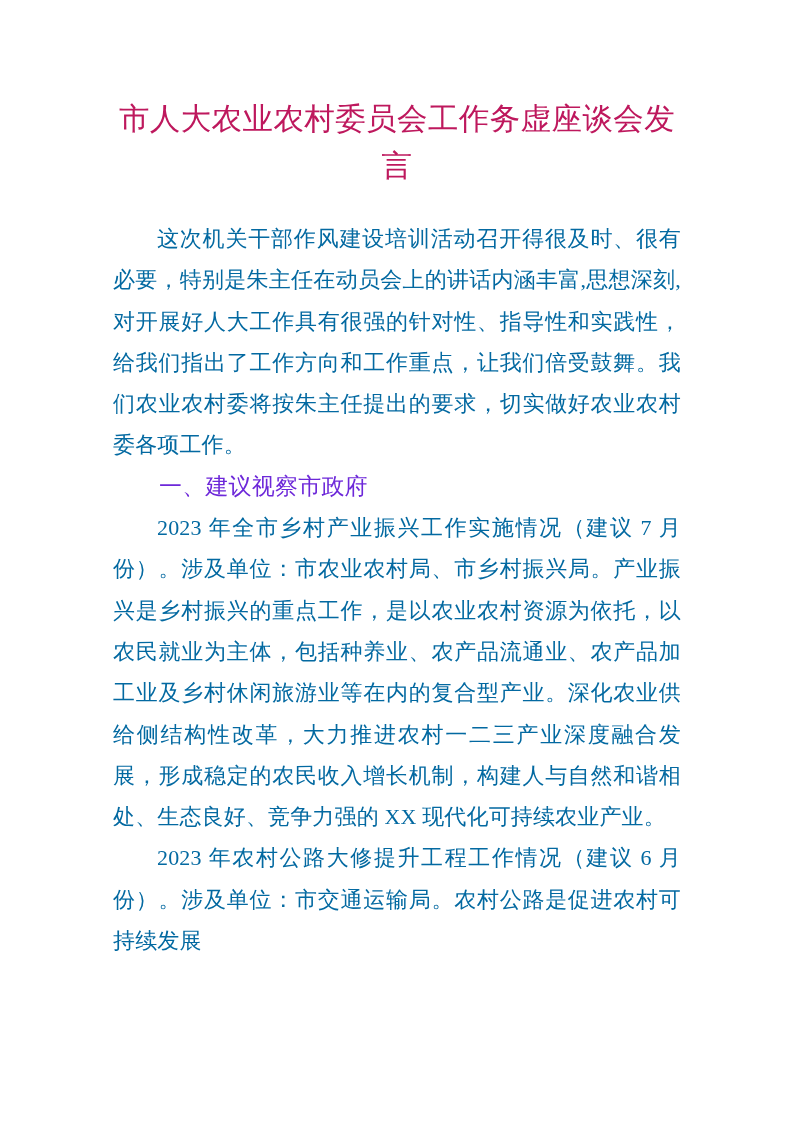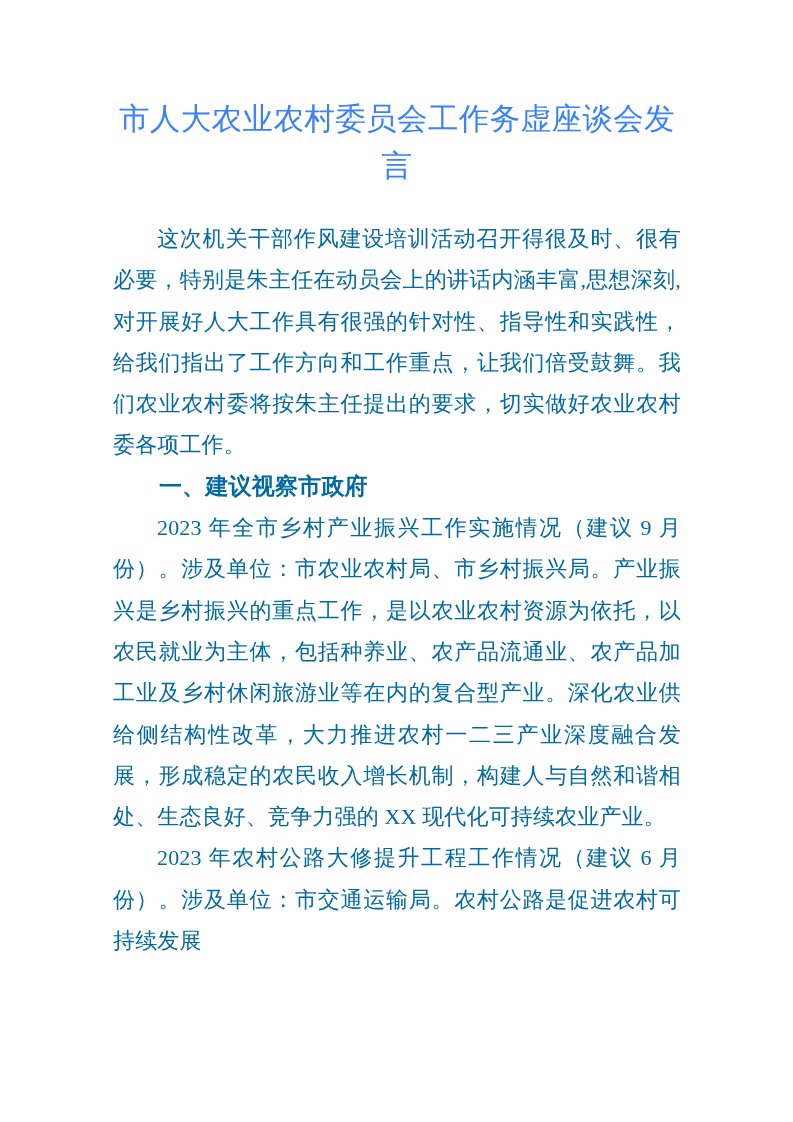--- a/index.html
+++ b/index.html
@@ -34,21 +34,21 @@
   }
 
   
   .doc-title {
     font-family: "Liberation Serif", "DejaVu Serif", serif;
     font-size: 30.5px;
     line-height: 47px;
     text-align: center;
     font-weight: 400;
     letter-spacing: 0.4px;
-    color: #3b82f6;
+    color: #be185d;
     margin: 0 0 28px 0;
     text-indent: 0;
   }
 
   
   .para {
     font-family: "Liberation Serif", "DejaVu Serif", serif;
     font-size: 22px;
     line-height: 41.3px;
     text-align: justify;
@@ -58,39 +58,39 @@
     color: #0369a1;
     letter-spacing: 0.15px;
     word-break: break-all;
   }
 
   
   .heading {
     font-family: "Liberation Sans", "DejaVu Sans", sans-serif;
     font-size: 23px;
     line-height: 41.3px;
-    font-weight: 700;
+    font-weight: 400;
     text-indent: 2em;
     margin: 0;
-    color: #0369a1;
+    color: #6d28d9;
     letter-spacing: 0.2px;
   }
 </style>
 </head>
 <body>
 
 <div class="page">
   <div class="content">
 
     <h1 class="doc-title">市人大农业农村委员会工作务虚座谈会发言</h1>
 
     <p class="para">这次机关干部作风建设培训活动召开得很及时、很有必要，特别是朱主任在动员会上的讲话内涵丰富,思想深刻,对开展好人大工作具有很强的针对性、指导性和实践性，给我们指出了工作方向和工作重点，让我们倍受鼓舞。我们农业农村委将按朱主任提出的要求，切实做好农业农村委各项工作。</p>
 
 
     <p class="heading">一、建议视察市政府</p>
 
-    <p class="para">2023 年全市乡村产业振兴工作实施情况（建议 9 月份）。涉及单位：市农业农村局、市乡村振兴局。产业振兴是乡村振兴的重点工作，是以农业农村资源为依托，以农民就业为主体，包括种养业、农产品流通业、农产品加工业及乡村休闲旅游业等在内的复合型产业。深化农业供给侧结构性改革，大力推进农村一二三产业深度融合发展，形成稳定的农民收入增长机制，构建人与自然和谐相处、生态良好、竞争力强的 XX 现代化可持续农业产业。</p>
+    <p class="para">2023 年全市乡村产业振兴工作实施情况（建议 7 月份）。涉及单位：市农业农村局、市乡村振兴局。产业振兴是乡村振兴的重点工作，是以农业农村资源为依托，以农民就业为主体，包括种养业、农产品流通业、农产品加工业及乡村休闲旅游业等在内的复合型产业。深化农业供给侧结构性改革，大力推进农村一二三产业深度融合发展，形成稳定的农民收入增长机制，构建人与自然和谐相处、生态良好、竞争力强的 XX 现代化可持续农业产业。</p>
 
 
     <p class="para">2023 年农村公路大修提升工程工作情况（建议 6 月份）。涉及单位：市交通运输局。农村公路是促进农村可持续发展</p>
 
   </div>
 </div>
 
 </body></html>

